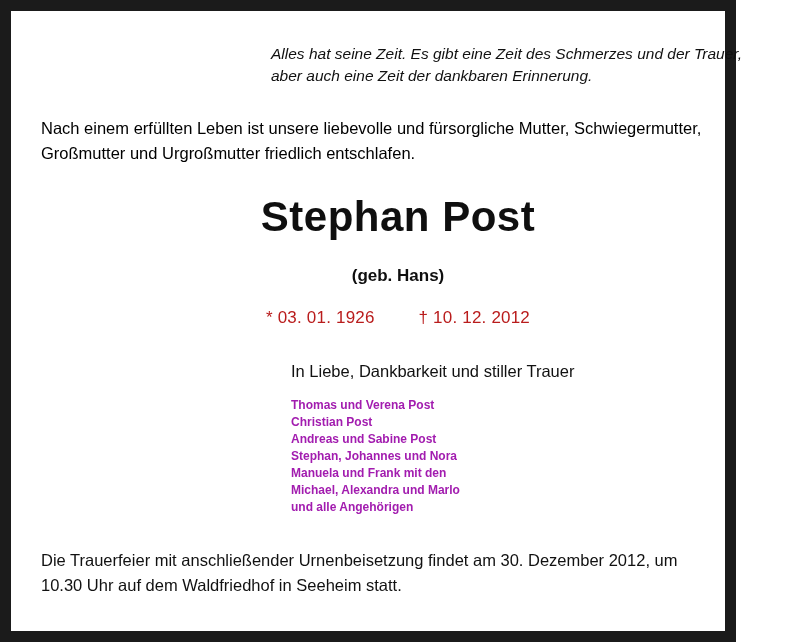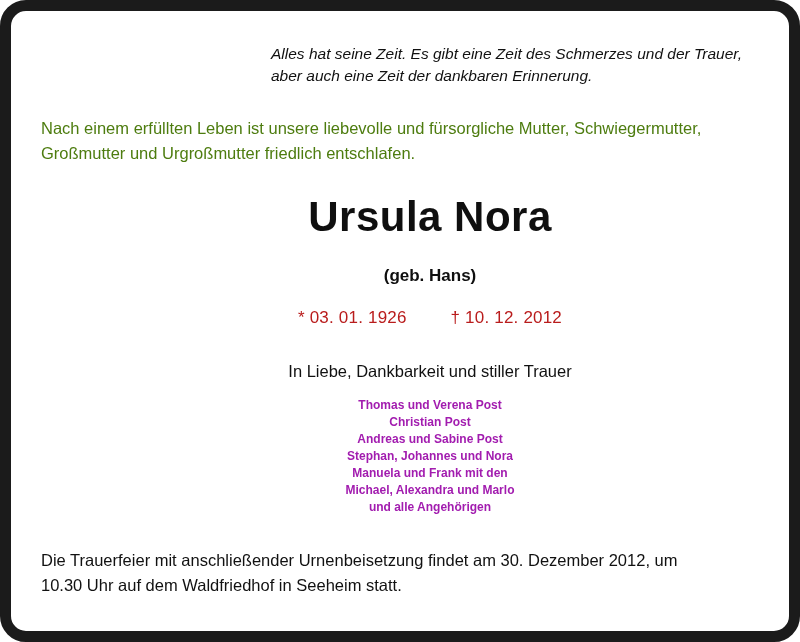--- a/index.html
+++ b/index.html
@@ -9,30 +9,29 @@
   }
   body {
     width: 800px;
     height: 642px;
     font-family: "Liberation Sans", sans-serif;
     color: #111111;
     overflow: hidden;
   }
   .obituary {
     box-sizing: border-box;
-    width: 800px;
+    width: 736px;
     height: 642px;
     border-top: 11px solid #1b1b1b;
     border-bottom: 11px solid #1b1b1b;
     border-left: 11px solid #1b1b1b;
     border-right: 11px solid #1b1b1b;
     background: #ffffff;
     padding: 18px 20px 0 20px;
     position: relative;
-    border-radius: 26px;
   }
   .inner {
     box-sizing: border-box;
     width: 100%;
     height: 100%;
     position: relative;
   }
   .epitaph {
     margin: 14px 0 0 240px;
     width: 520px;
@@ -42,21 +41,21 @@
     color: #111111;
   }
   .epitaph .line {
     display: block;
     white-space: pre;
   }
   .intro {
     margin: 28px 0 0 10px;
     font-size: 16.5px;
     line-height: 1.5;
-    color: #4d7c0f;
+    color: #000000;
   }
   .intro .line {
     display: block;
   }
   .center-block {
     text-align: center;
     margin-top: 30px;
     margin-left: 0;
     padding-left: 60px;
   }
@@ -93,21 +92,22 @@
     font-size: 12px;
     font-weight: bold;
     line-height: 1.42;
     color: #a21caf;
   }
   .family .fline {
     display: block;
   }
   .center-block .mourning-lead,
   .center-block .family {
-    text-align: center;
+    text-align: left;
+    margin-left: 200px;
   }
   .footer {
     margin: 32px 0 0 10px;
     font-size: 16.5px;
     line-height: 1.5;
     color: #111111;
   }
   .footer .line {
     display: block;
   }
@@ -122,21 +122,21 @@
       <span class="line">Alles hat seine Zeit. Es gibt eine Zeit des Schmerzes und der Trauer,</span>
       <span class="line">aber auch eine Zeit der dankbaren Erinnerung.</span>
     </div>
 
     <div class="intro">
       <span class="line">Nach einem erfüllten Leben ist unsere liebevolle und fürsorgliche Mutter, Schwiegermutter,</span>
       <span class="line">Großmutter und Urgroßmutter friedlich entschlafen.</span>
     </div>
 
     <div class="center-block">
-      <div class="name">Ursula Nora</div>
+      <div class="name">Stephan Post</div>
       <div class="maiden">(geb. Hans)</div>
 
       <div class="dates">
         <span>* 03. 01. 1926</span>
         <span class="gap"></span>
         <span>† 10. 12. 2012</span>
       </div>
 
       <div class="mourning-lead">In Liebe, Dankbarkeit und stiller Trauer</div>
 

